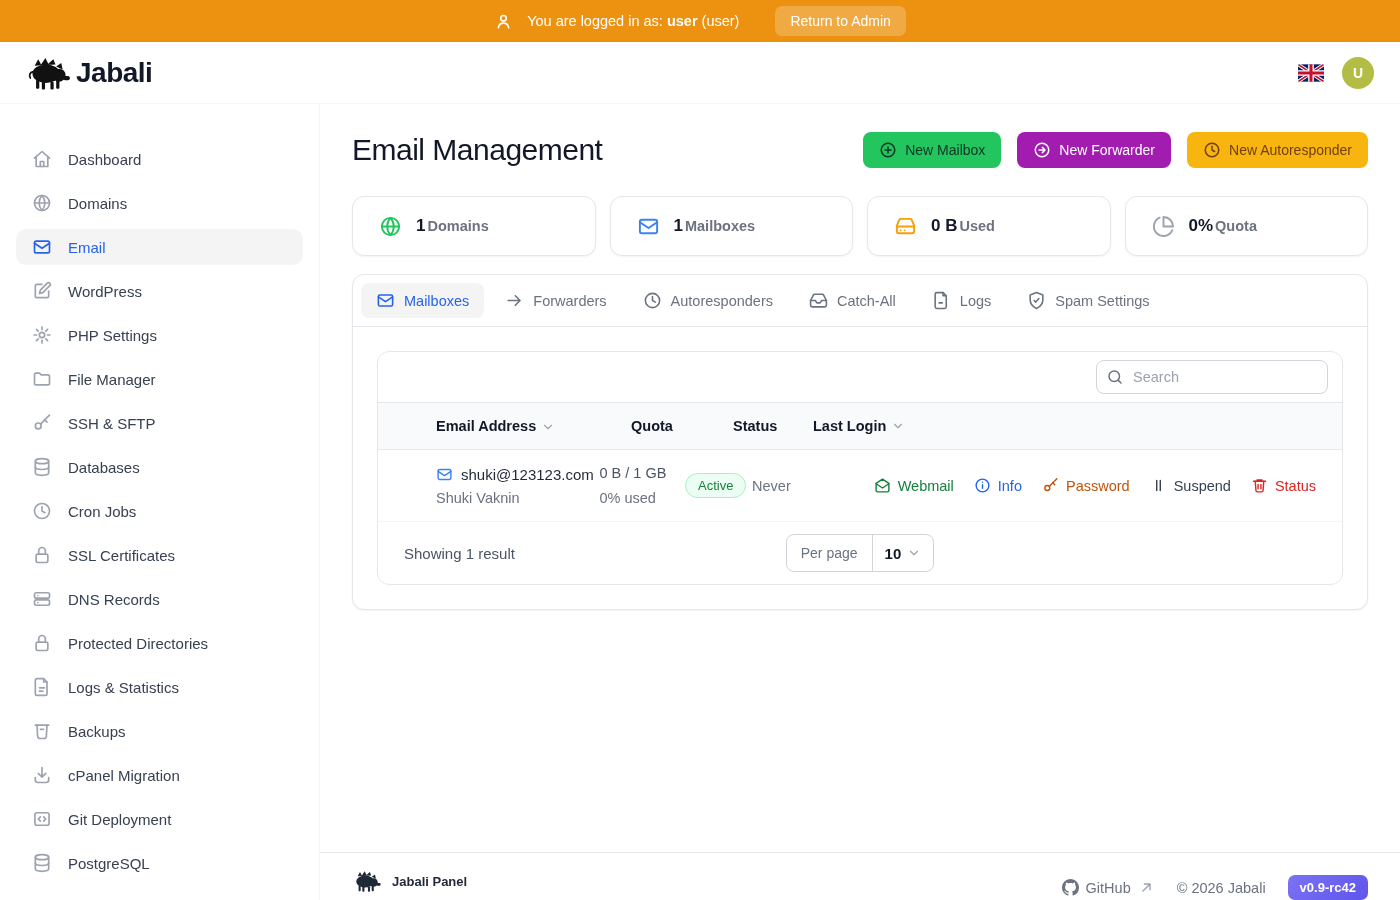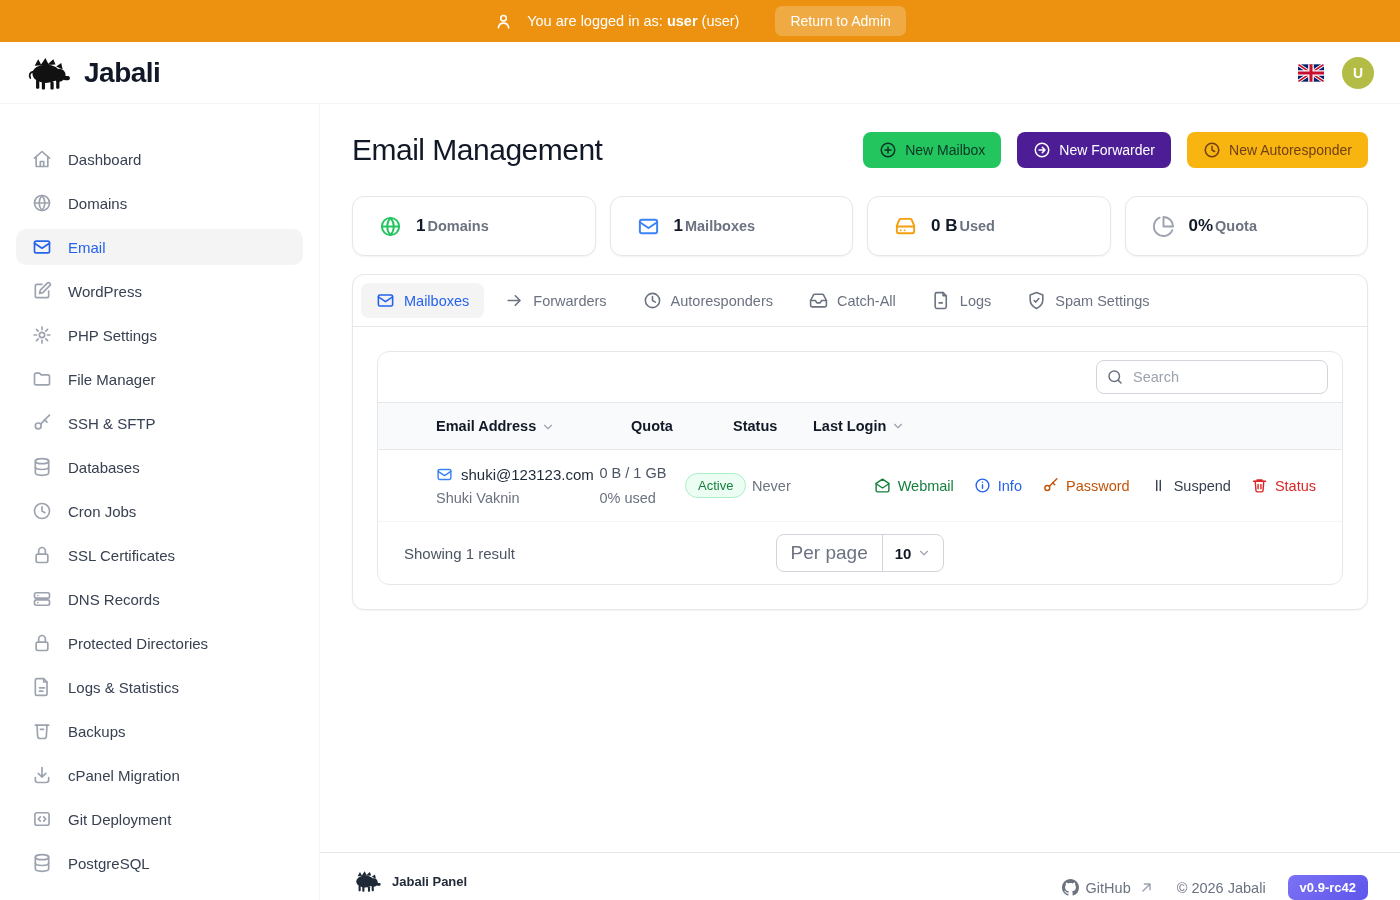--- a/index.html
+++ b/index.html
@@ -10,21 +10,21 @@
   svg.stroke { fill:none; stroke:currentColor; stroke-width:2; stroke-linecap:round; stroke-linejoin:round; }
 
   
   .topbar { height:42px; background:#EC9210; color:#fff; display:flex; align-items:center; justify-content:center; gap:14px; font-size:14.5px; }
   .topbar .msg b { font-weight:700; }
   .topbar .ic { width:19px; height:19px; }
   .return-btn { margin-left:22px; background:rgba(255,255,255,.22); color:#fff; border:none; border-radius:7px; padding:7px 15px; font-size:14px; font-family:inherit; cursor:pointer; }
 
   
   .header { height:62px; background:#fff; border-bottom:1px solid #F3F4F6; display:flex; align-items:center; justify-content:space-between; padding:0 26px; }
-  .brand { display:flex; align-items:center; gap:12px; }
+  .brand { display:flex; align-items:center; gap:4px; }
   .brand-name { font-size:28px; font-weight:800; letter-spacing:-.5px; color:#111827; }
   .header-right { display:flex; align-items:center; gap:18px; }
   .flag { width:26px; height:18px; border-radius:2px; overflow:hidden; display:inline-flex; cursor:pointer; }
   .avatar { width:32px; height:32px; border-radius:50%; background:#B3BD45; color:#fff; font-weight:700; font-size:14px; display:flex; align-items:center; justify-content:center; cursor:pointer; }
 
   
   .layout { display:flex; height:796px; }
   .sidebar { width:320px; flex:none; border-right:1px solid #F3F4F6; padding:37px 16px 0; }
   .side-item { height:36px; display:flex; align-items:center; gap:16px; padding:0 16px; border-radius:10px; margin-bottom:8px; font-size:15px; color:#374151; cursor:pointer; }
   .side-item .ic { color:#9CA3AF; }
@@ -34,21 +34,21 @@
   .main { flex:1; display:flex; flex-direction:column; min-width:0; }
   .content { padding:28px 32px 0; }
 
   
   .page-head { display:flex; align-items:center; justify-content:space-between; margin-bottom:28px; }
   .page-title { font-size:30px; font-weight:400; letter-spacing:-.5px; }
   .actions { display:flex; gap:16px; }
   .btn { height:36px; display:inline-flex; align-items:center; gap:8px; border:none; border-radius:8px; padding:0 16px; font-size:14px; font-weight:400; font-family:inherit; cursor:pointer; }
   .btn .ic { width:18px; height:18px; }
   .btn-green { background:#22C55E; color:#0B3524; }
-  .btn-blue { background:#4c1d95; color:#fff; }
+  .btn-blue { background:#a21caf; color:#fff; }
   .btn-amber { background:#F8B40F; color:#713F12; }
 
   
   .stats { display:grid; grid-template-columns:repeat(4,1fr); gap:14px; }
   .stat-card { height:60px; background:#fff; border:1px solid #E5E7EB; border-radius:12px; box-shadow:0 1px 2px rgba(0,0,0,.05); display:flex; align-items:center; padding:0 26px; gap:14px; }
   .stat-card .ic { width:23px; height:23px; }
   .stat-val { font-size:17px; font-weight:700; color:#111827; }
   .stat-label { font-size:14.5px; font-weight:700; color:#6B7280; margin-left:2px; }
   .ic-green { color:#22C55E; } .ic-blue { color:#3B82F6; } .ic-orange { color:#F59E0B; } .ic-gray { color:#9CA3AF; }
 
@@ -85,21 +85,21 @@
   .badge { display:inline-block; background:#ECFDF3; border:1px solid #ABEFC6; color:#17803D; font-size:13px; border-radius:999px; padding:4px 12px; }
   .login-never { font-size:14.5px; color:#6B7280; }
   .act { display:inline-flex; align-items:center; gap:7px; font-size:14.5px; font-weight:500; cursor:pointer; background:none; border:none; font-family:inherit; padding:0; }
   .act .ic { width:17px; height:17px; }
   .act-green { color:#15803D; } .act-blue { color:#2563EB; } .act-orange { color:#C2540A; } .act-gray { color:#374151; } .act-red { color:#DC2626; }
 
   .tfoot { display:flex; align-items:center; padding:12px 26px; }
   .tfoot .left { flex:1; font-size:15px; color:#4B5563; }
   .tfoot .right { flex:1; }
   .perpage { display:flex; align-items:stretch; border:1px solid #D1D5DB; border-radius:8px; overflow:hidden; height:38px; }
-  .perpage .lbl { display:flex; align-items:center; padding:0 14px; color:#6B7280; font-size:19px; border-right:1px solid #D1D5DB; }
+  .perpage .lbl { display:flex; align-items:center; padding:0 14px; color:#6B7280; font-size:14px; border-right:1px solid #D1D5DB; }
   .perpage .val { display:flex; align-items:center; gap:6px; padding:0 12px; font-size:15px; font-weight:600; color:#111827; cursor:pointer; }
 
   
   .footer { margin-top:auto; border-top:1px solid #E5E7EB; padding:16px 32px 0; display:flex; justify-content:space-between; align-items:flex-start; }
   .f-brand { display:flex; align-items:center; gap:10px; font-size:13px; font-weight:700; color:#1F2937; }
   .f-right { display:flex; align-items:center; gap:22px; color:#6B7280; font-size:14.5px; padding-top:6px; }
   .f-link { display:inline-flex; align-items:center; gap:7px; color:#6B7280; cursor:pointer; }
   .f-link .ic { width:17px; height:17px; }
   .ext { width:12px; height:12px; color:#9CA3AF; }
   .vbadge { background:linear-gradient(135deg,#7C72F4,#5E55EC); color:#fff; font-size:13px; font-weight:600; border-radius:7px; padding:5px 12px; }

